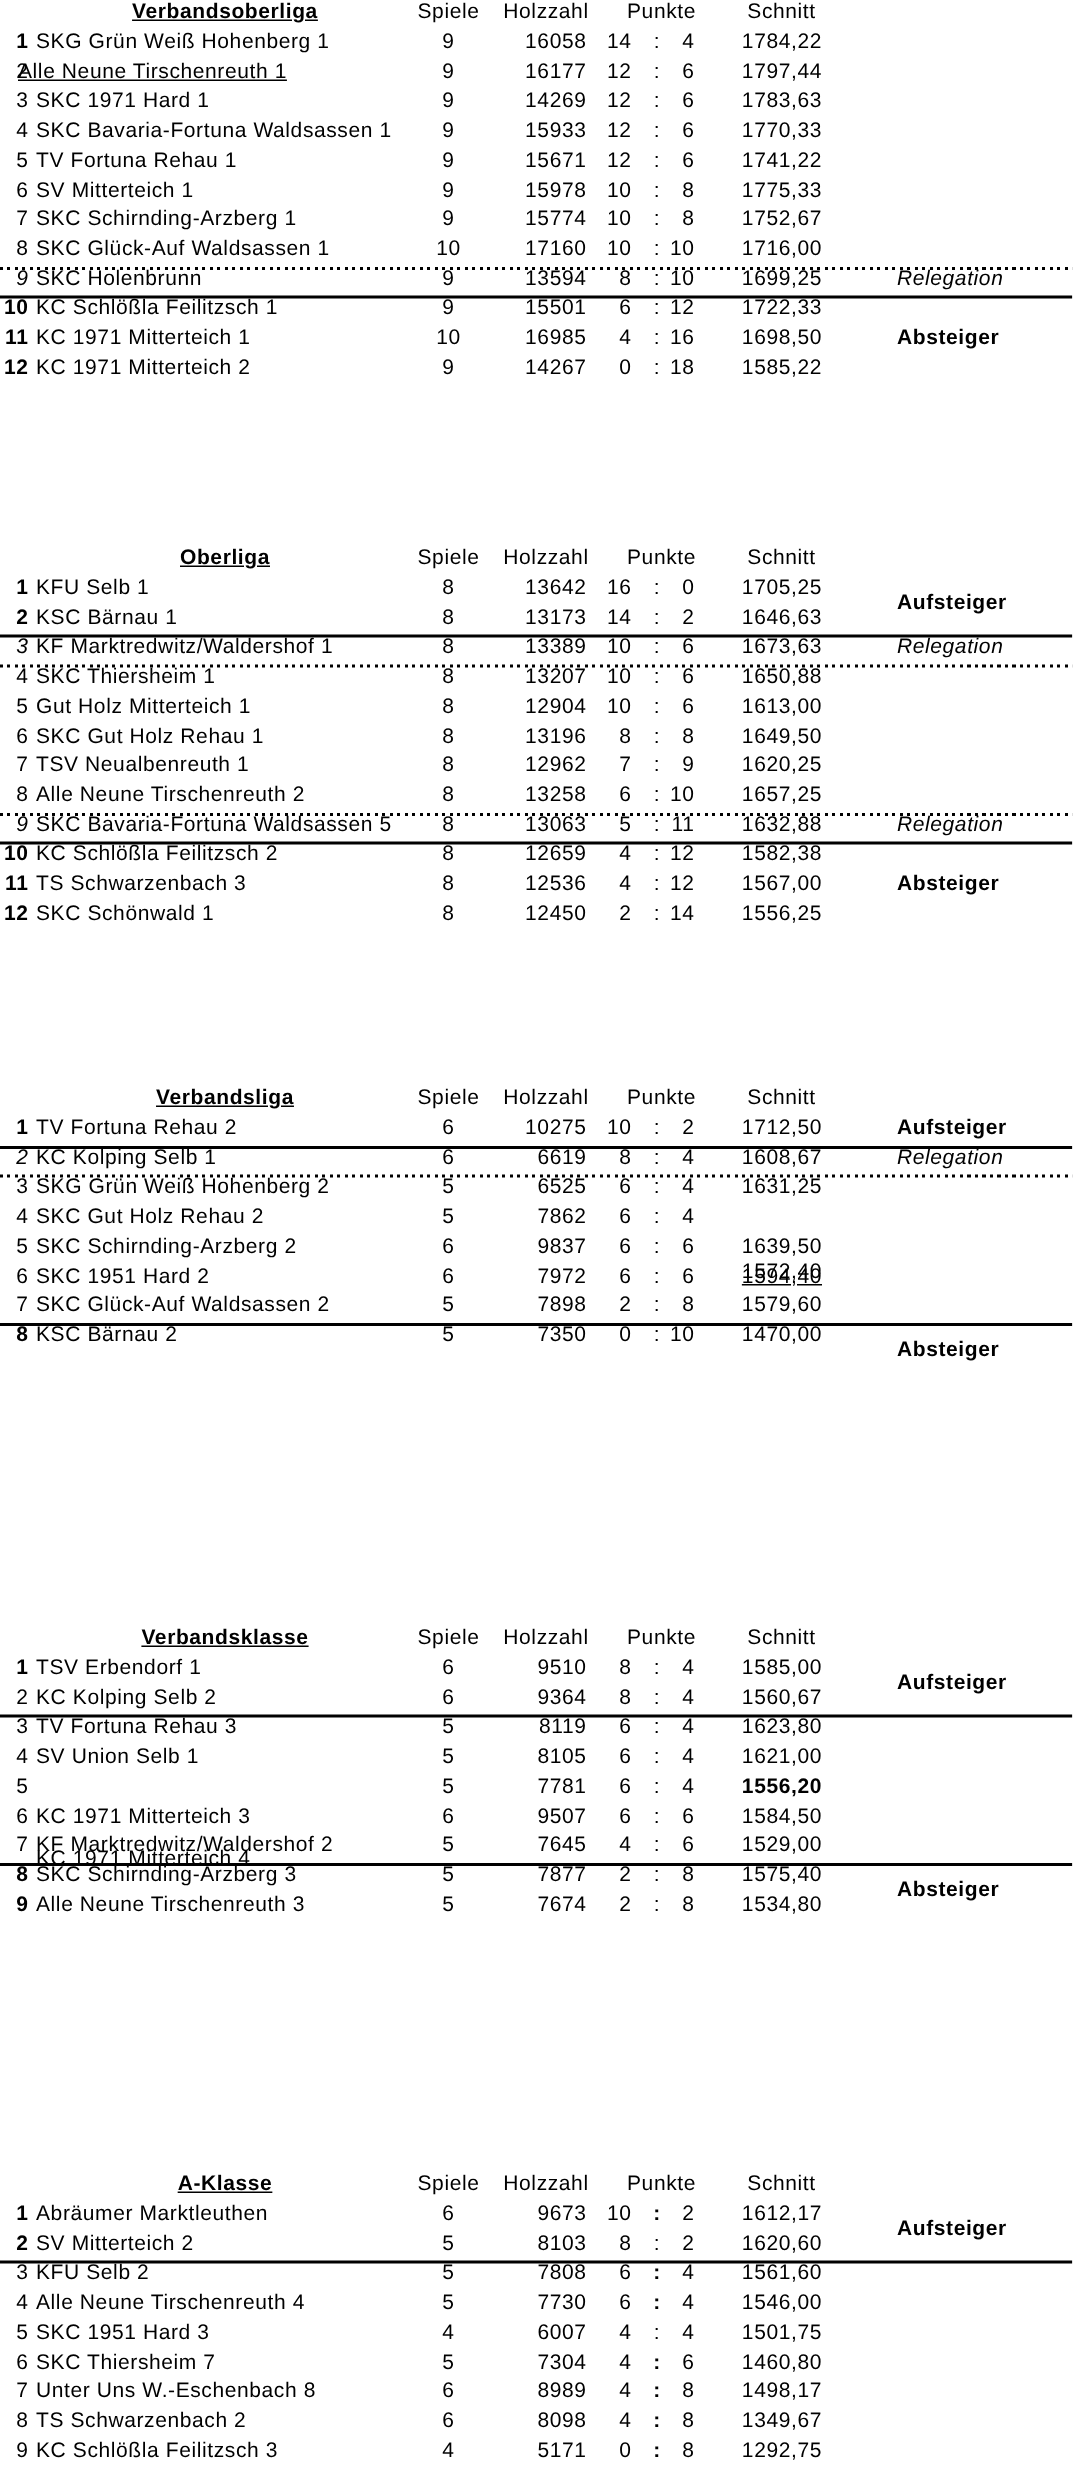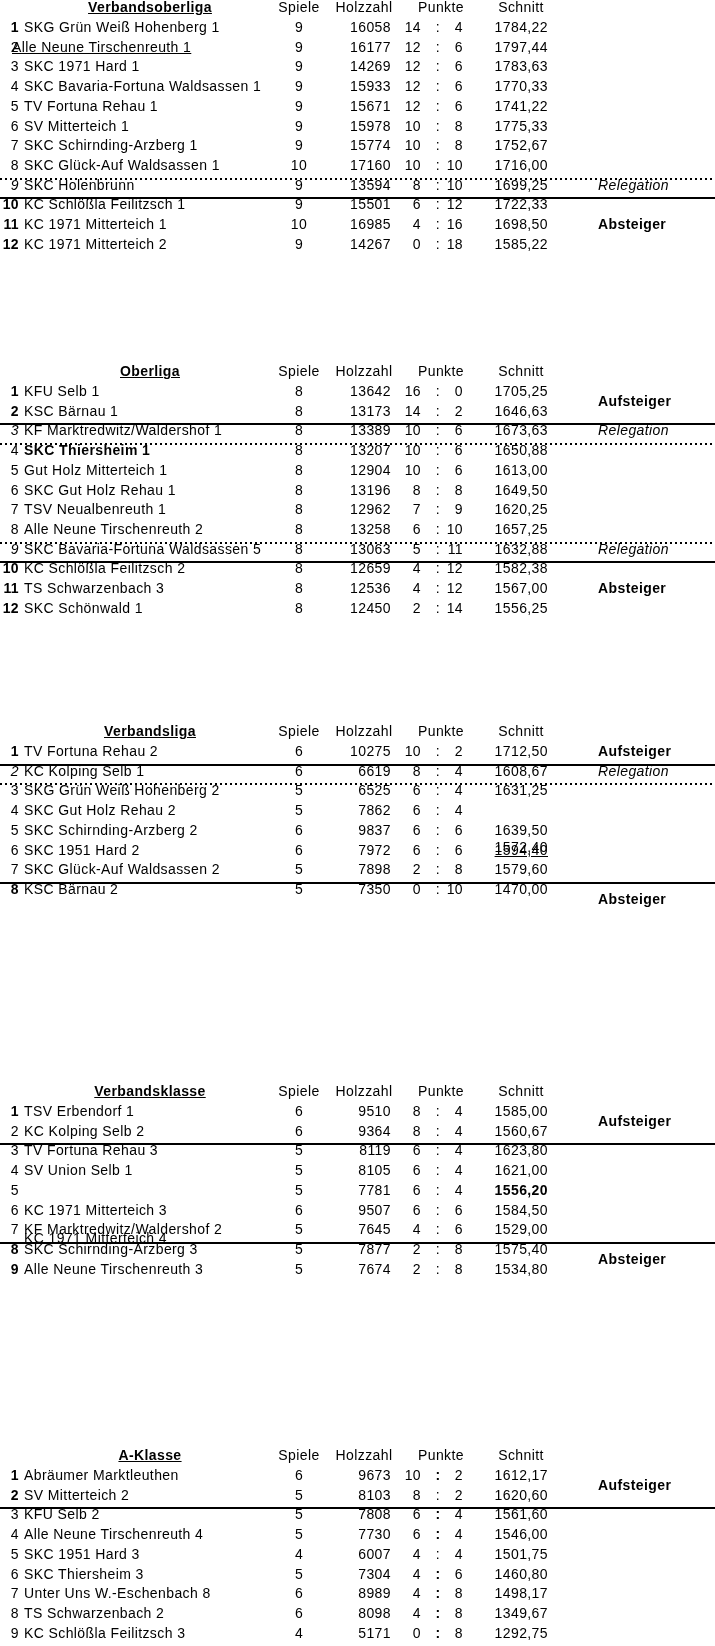--- a/index.html
+++ b/index.html
@@ -188,21 +188,21 @@
         <div class="cell l" style="left: 24px; top: 421.4px; width: 262px;">KF Marktredwitz/Waldershof 1</div>
         <div class="cell c" style="left: 277px; top: 421.4px; width: 44px;">8</div>
         <div class="cell r" style="left: 321px; top: 421.4px; width: 70px;">13389</div>
         <div class="cell r" style="left: 391px; top: 421.4px; width: 30px;">10</div>
         <div class="cell c" style="left: 430px; top: 421.4px; width: 16px;">:</div>
         <div class="cell r" style="left: 434px; top: 421.4px; width: 29px;">6</div>
         <div class="cell r" style="left: 486px; top: 421.4px; width: 62px;">1673,63</div>
       </div>
       <div>
         <div class="cell r" style="left: 0px; top: 441.1px; width: 19px;">4</div>
-        <div class="cell l" style="left: 24px; top: 441.1px; width: 262px; font-weight: bold;">SKC Thiersheim 1</div>
+        <div class="cell l" style="left: 24px; top: 441.1px; width: 262px;">SKC Thiersheim 1</div>
         <div class="cell c" style="left: 277px; top: 441.1px; width: 44px;">8</div>
         <div class="cell r" style="left: 321px; top: 441.1px; width: 70px;">13207</div>
         <div class="cell r" style="left: 391px; top: 441.1px; width: 30px;">10</div>
         <div class="cell c" style="left: 430px; top: 441.1px; width: 16px;">:</div>
         <div class="cell r" style="left: 434px; top: 441.1px; width: 29px;">6</div>
         <div class="cell r" style="left: 486px; top: 441.1px; width: 62px;">1650,88</div>
       </div>
       <div>
         <div class="cell r" style="left: 0px; top: 460.8px; width: 19px;">5</div>
         <div class="cell l" style="left: 24px; top: 460.8px; width: 262px;">Gut Holz Mitterteich 1</div>
@@ -537,21 +537,21 @@
         <div class="cell l" style="left: 24px; top: 1544.8px; width: 262px;">SKC 1951 Hard 3</div>
         <div class="cell c" style="left: 277px; top: 1544.8px; width: 44px;">4</div>
         <div class="cell r" style="left: 321px; top: 1544.8px; width: 70px;">6007</div>
         <div class="cell r" style="left: 391px; top: 1544.8px; width: 30px;">4</div>
         <div class="cell c" style="left: 430px; top: 1544.8px; width: 16px;">:</div>
         <div class="cell r" style="left: 434px; top: 1544.8px; width: 29px;">4</div>
         <div class="cell r" style="left: 486px; top: 1544.8px; width: 62px;">1501,75</div>
       </div>
       <div>
         <div class="cell r" style="left: 0px; top: 1564.5px; width: 19px;">6</div>
-        <div class="cell l" style="left: 24px; top: 1564.5px; width: 262px;">SKC Thiersheim 3</div>
+        <div class="cell l" style="left: 24px; top: 1564.5px; width: 262px;">SKC Thiersheim 7</div>
         <div class="cell c" style="left: 277px; top: 1564.5px; width: 44px;">5</div>
         <div class="cell r" style="left: 321px; top: 1564.5px; width: 70px;">7304</div>
         <div class="cell r" style="left: 391px; top: 1564.5px; width: 30px;">4</div>
         <div class="cell c b" style="left: 430px; top: 1564.5px; width: 16px;">:</div>
         <div class="cell r" style="left: 434px; top: 1564.5px; width: 29px;">6</div>
         <div class="cell r" style="left: 486px; top: 1564.5px; width: 62px;">1460,80</div>
       </div>
       <div>
         <div class="cell r" style="left: 0px; top: 1584.2px; width: 19px;">7</div>
         <div class="cell l" style="left: 24px; top: 1584.2px; width: 262px;">Unter Uns W.-Eschenbach 8</div>

